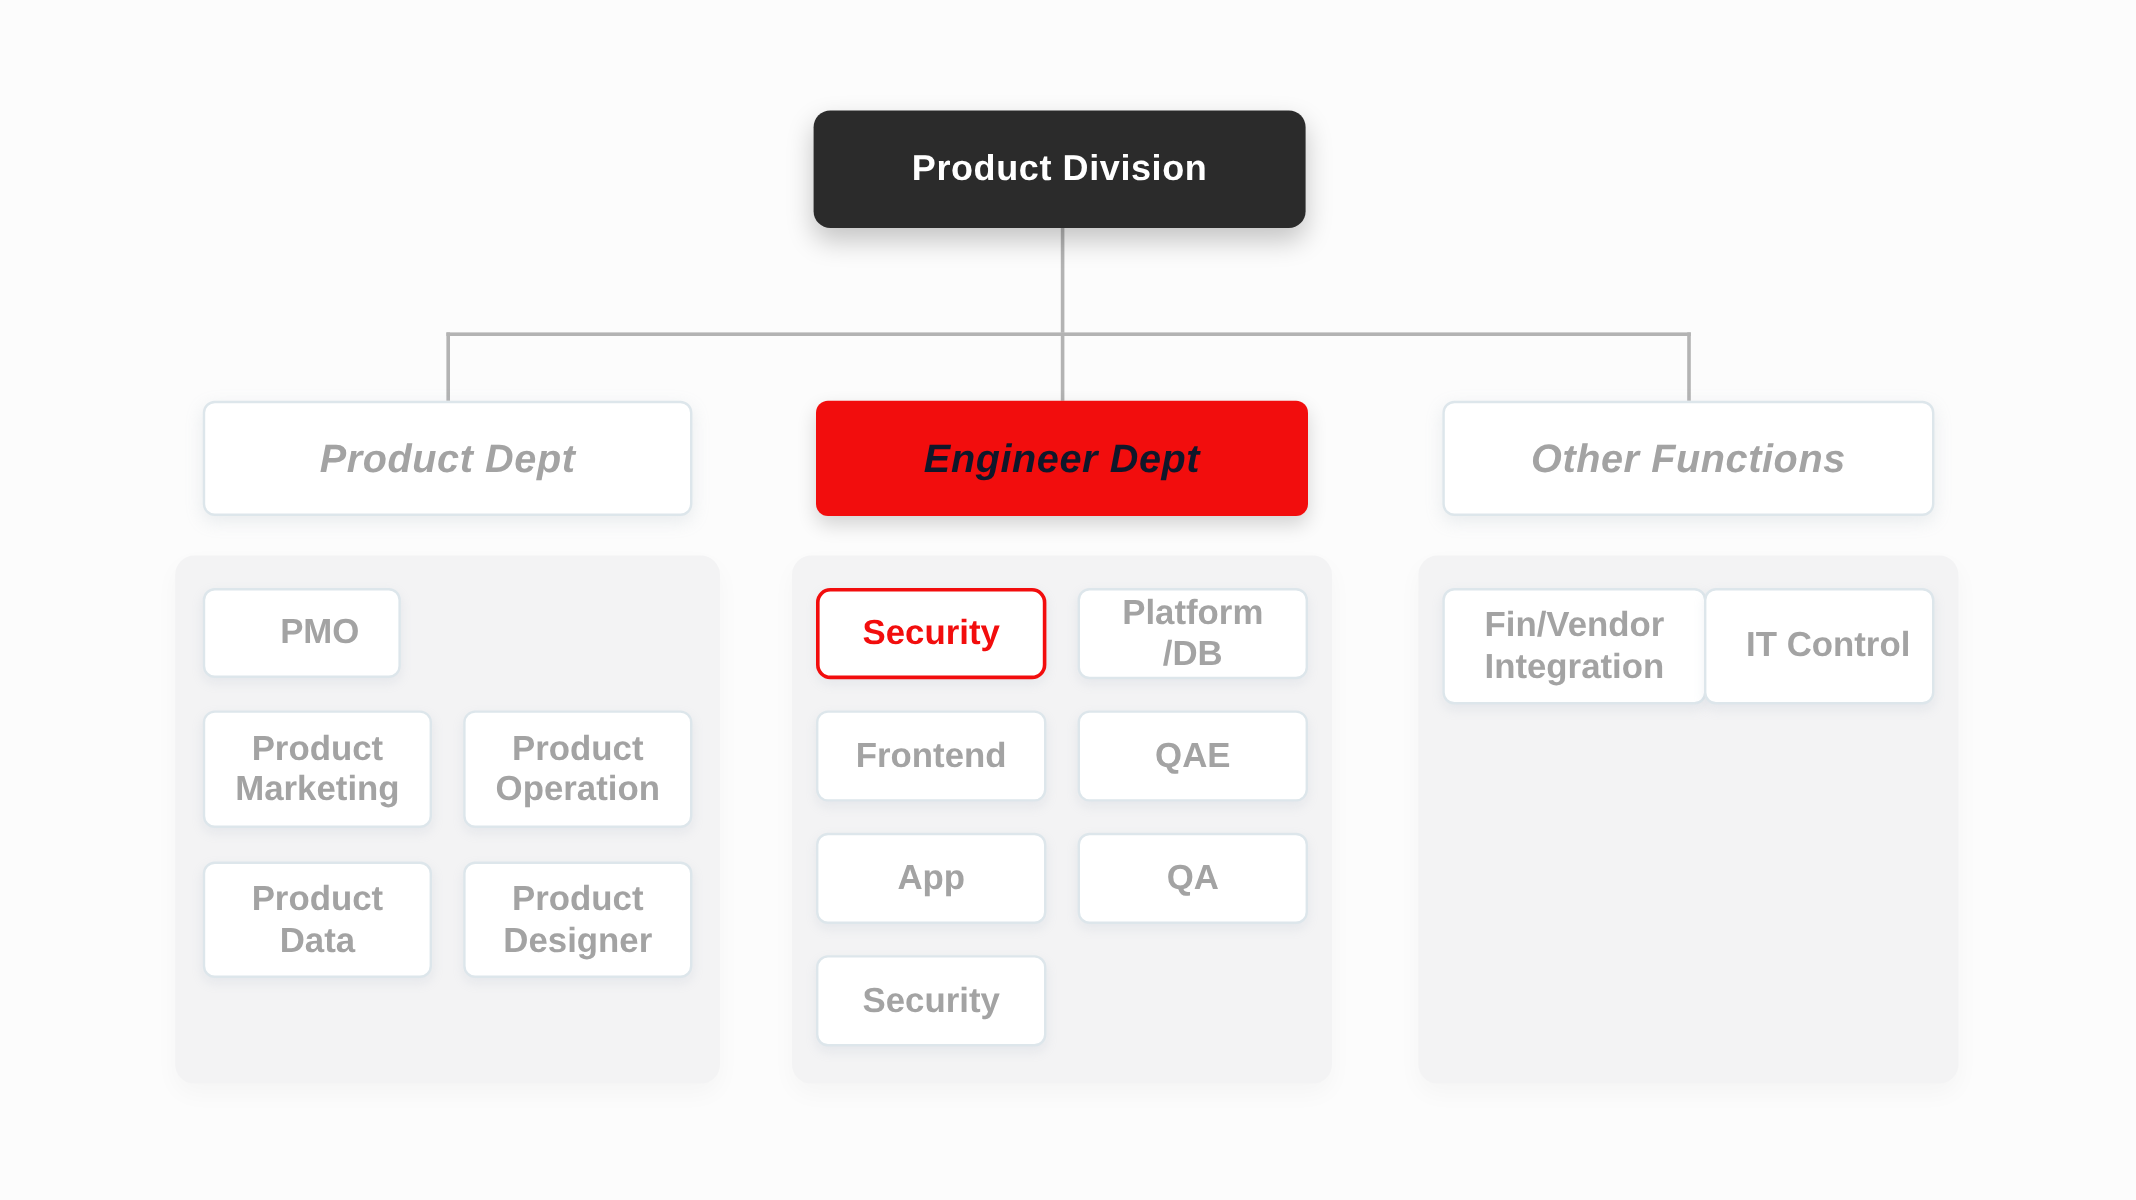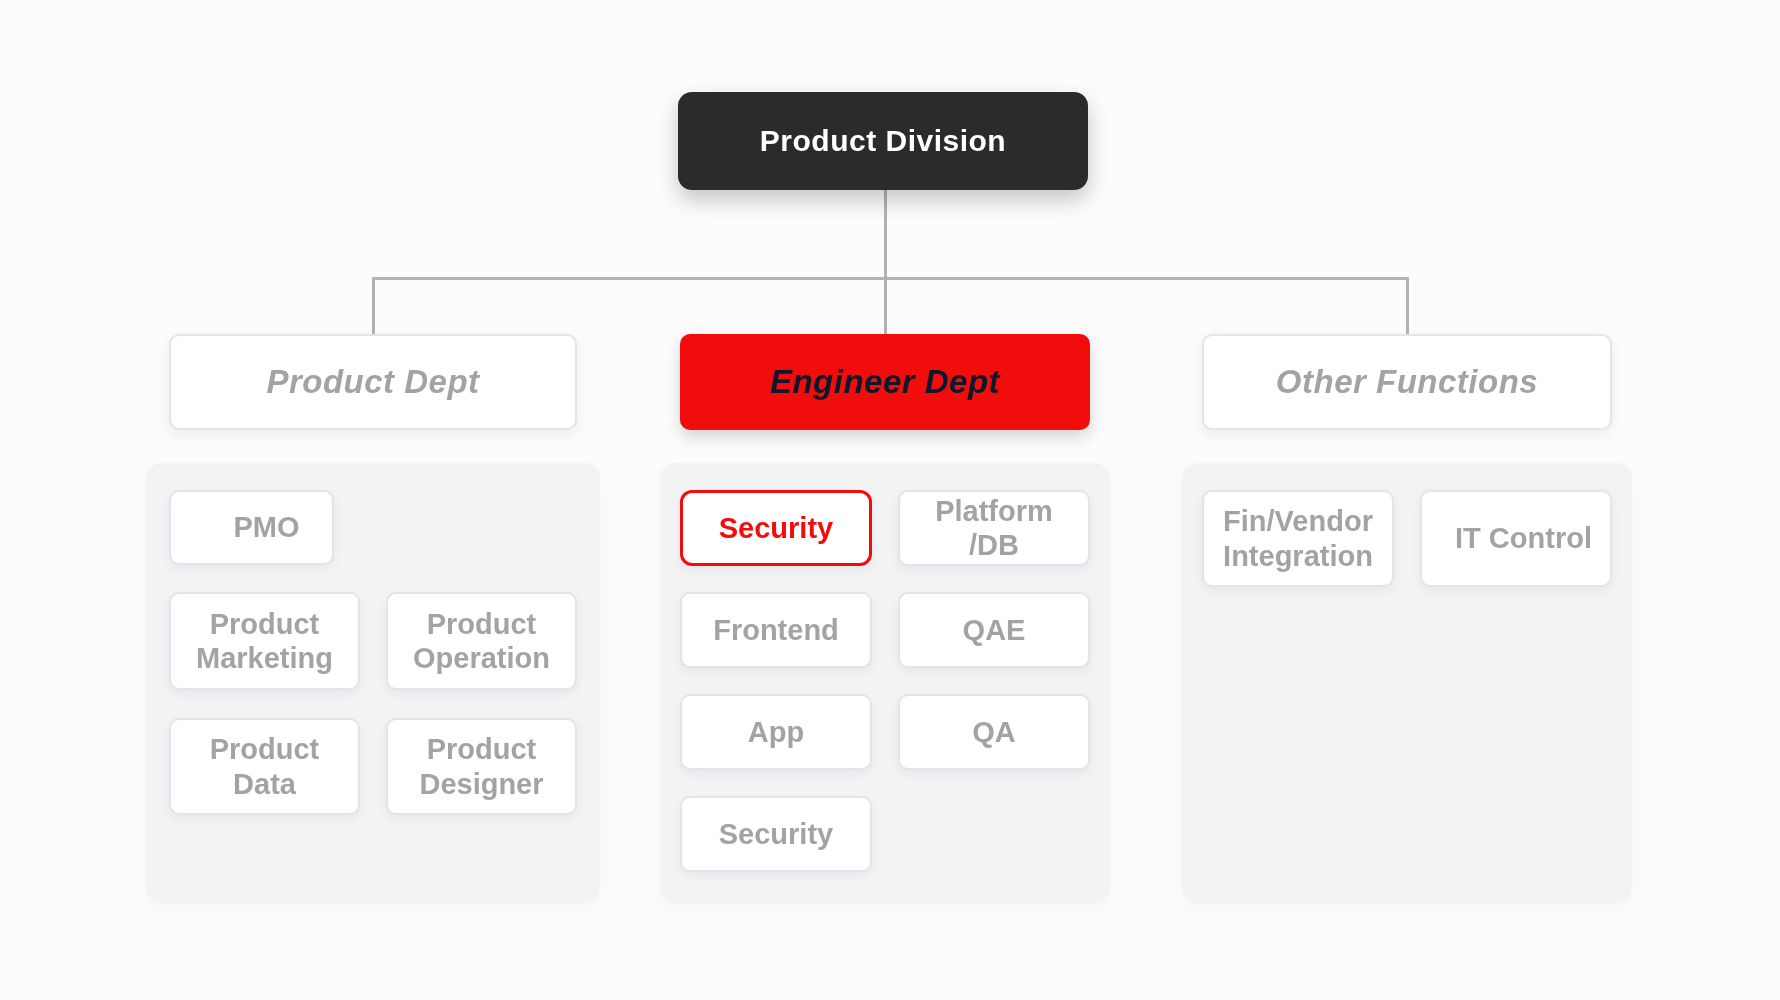--- a/index.html
+++ b/index.html
@@ -157,21 +157,21 @@
     </div>
     <div class="item" style="left:238px; top:231px; width:192px; height:76px;">
       <span class="label">QA</span>
     </div>
     <div class="item" style="left:20px; top:333px; width:192px; height:76px;text-align:right;">
       <span class="label">Security</span>
     </div>
   </div>
 
   <div class="panel" style="left:1182px; top:463px; width:450px; height:440px;">
-    <div class="item" style="left:20px; top:27px; width:192px; height:97px;text-align:center;">
+    <div class="item" style="left:20px; top:27px; width:220px; height:97px;text-align:center;">
       <span class="label">Fin/Vendor
 Integration</span>
     </div>
     <div class="item" style="left:238px; top:27px; width:192px; height:97px;padding-left:15px;">
       <span class="label">IT Control</span>
     </div>
   </div>
 
 </div>
 

